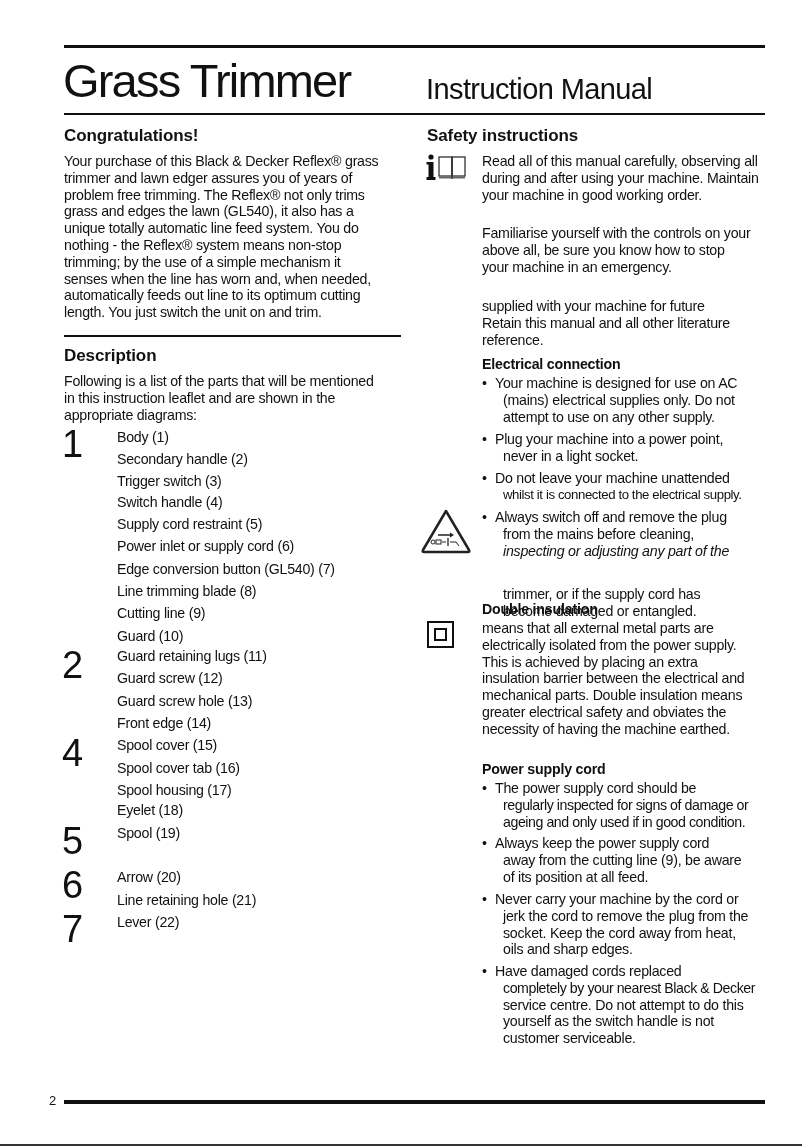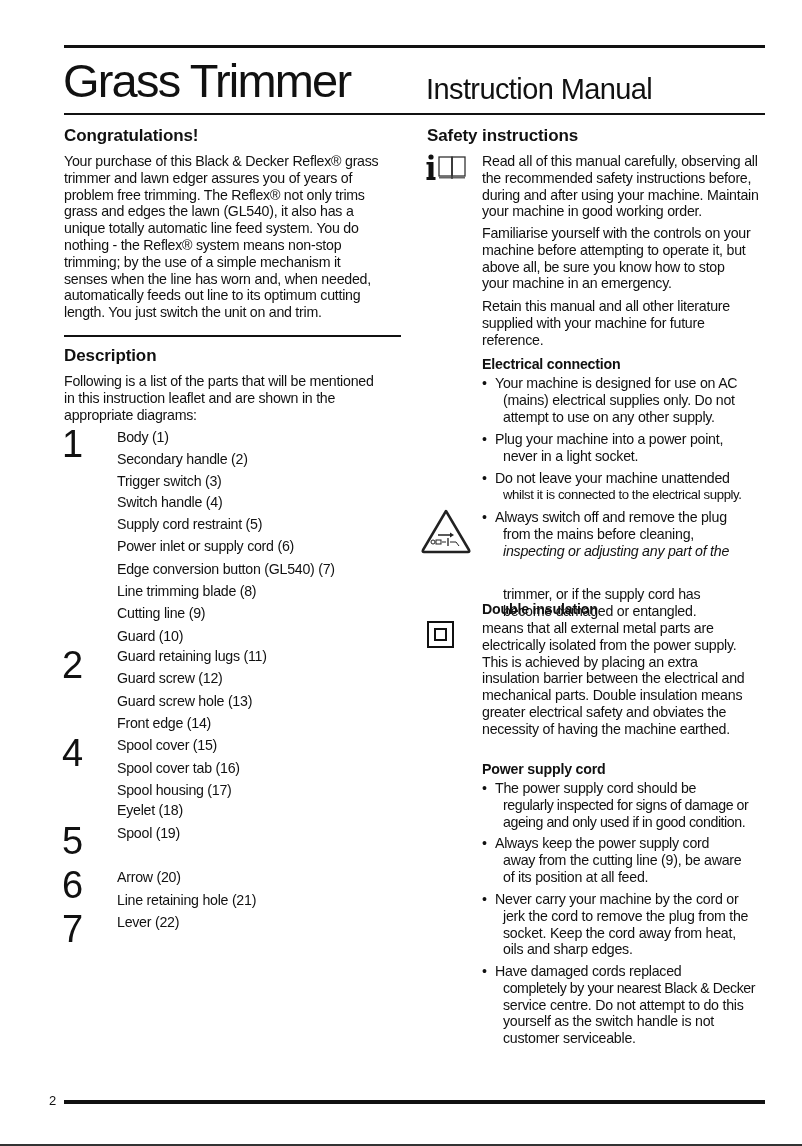--- a/index.html
+++ b/index.html
@@ -93,33 +93,31 @@
     <rect x="0.5" y="23" width="9" height="3" fill="#111"></rect>
     <rect x="13" y="3" width="13" height="19" fill="none" stroke="#333" stroke-width="1.3"></rect>
     <rect x="26" y="3" width="13" height="19" fill="none" stroke="#333" stroke-width="1.3"></rect>
     <line x1="13" y1="23.5" x2="39" y2="23.5" stroke="#666" stroke-width="2"></line>
     <line x1="26" y1="3" x2="26" y2="25" stroke="#333" stroke-width="1.3"></line>
   </svg>
 </div>
 
 <div class="para body" style="left:482px; top:153px; width:300px;">
   <div>Read all of this manual carefully, observing all</div>
-  <div>the recommended safety instructions before,</div>
   <div>during and after using your machine. Maintain</div>
   <div>your machine in good working order.</div>
 </div>
 <div class="para body" style="left:482px; top:225px; width:300px;">
   <div>Familiarise yourself with the controls on your</div>
-  <div>machine before attempting to operate it, but</div>
   <div>above all, be sure you know how to stop</div>
   <div>your machine in an emergency.</div>
 </div>
 <div class="para body" style="left:482px; top:298px; width:300px;">
+  <div>supplied with your machine for future</div>
   <div>Retain this manual and all other literature</div>
-  <div>supplied with your machine for future</div>
   <div>reference.</div>
 </div>
 
 <div class="sub-h" style="top:356px;">Electrical connection</div>
 
 <div class="bullet" style="top:375px;">
   <span class="dot">•</span>
   <div style="padding-left:13px;">Your machine is designed for use on AC</div>
   <div style="padding-left:21px;">(mains) electrical supplies only. Do not</div>
   <div style="padding-left:21px;">attempt to use on any other supply.</div>

